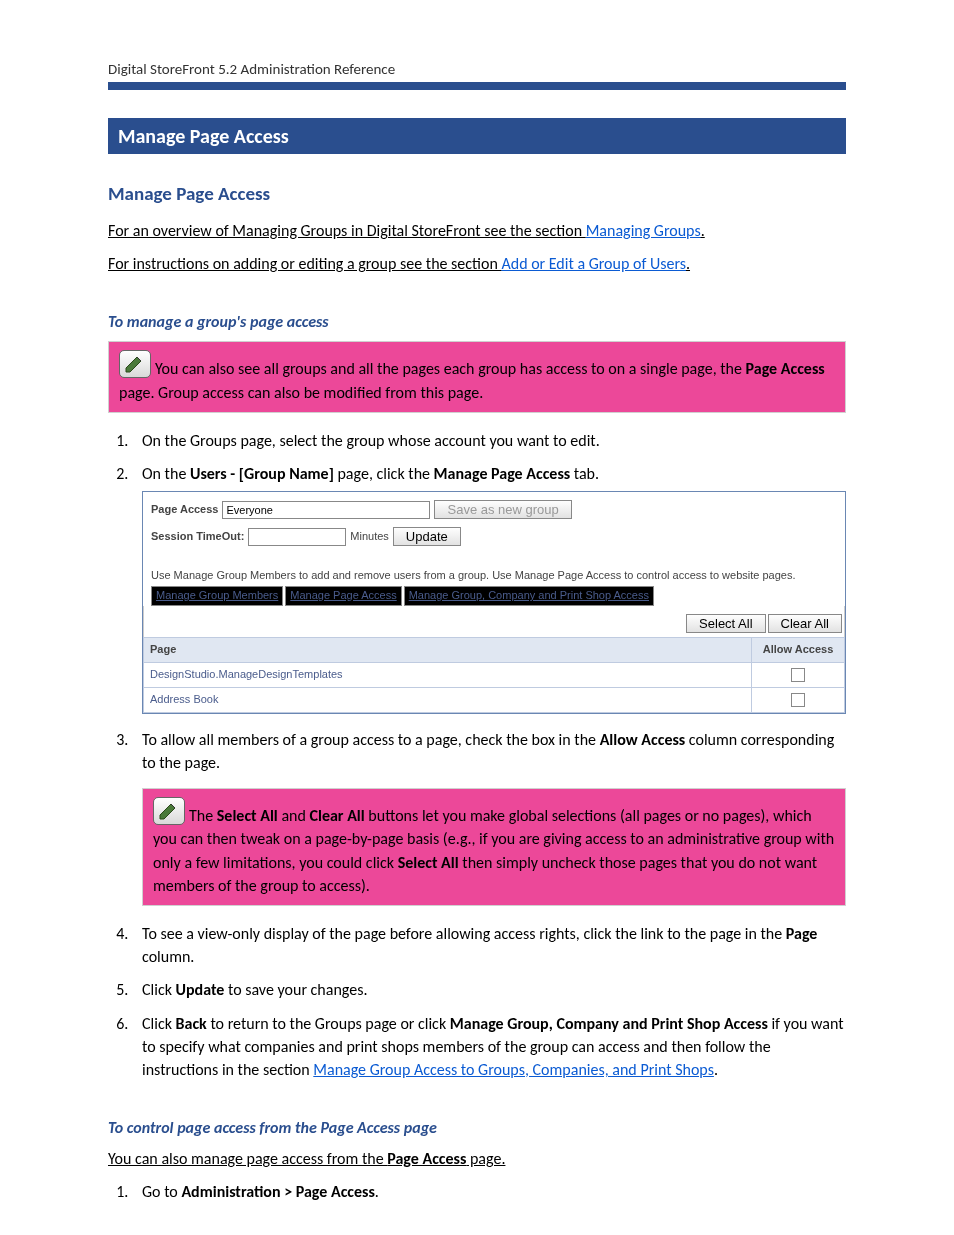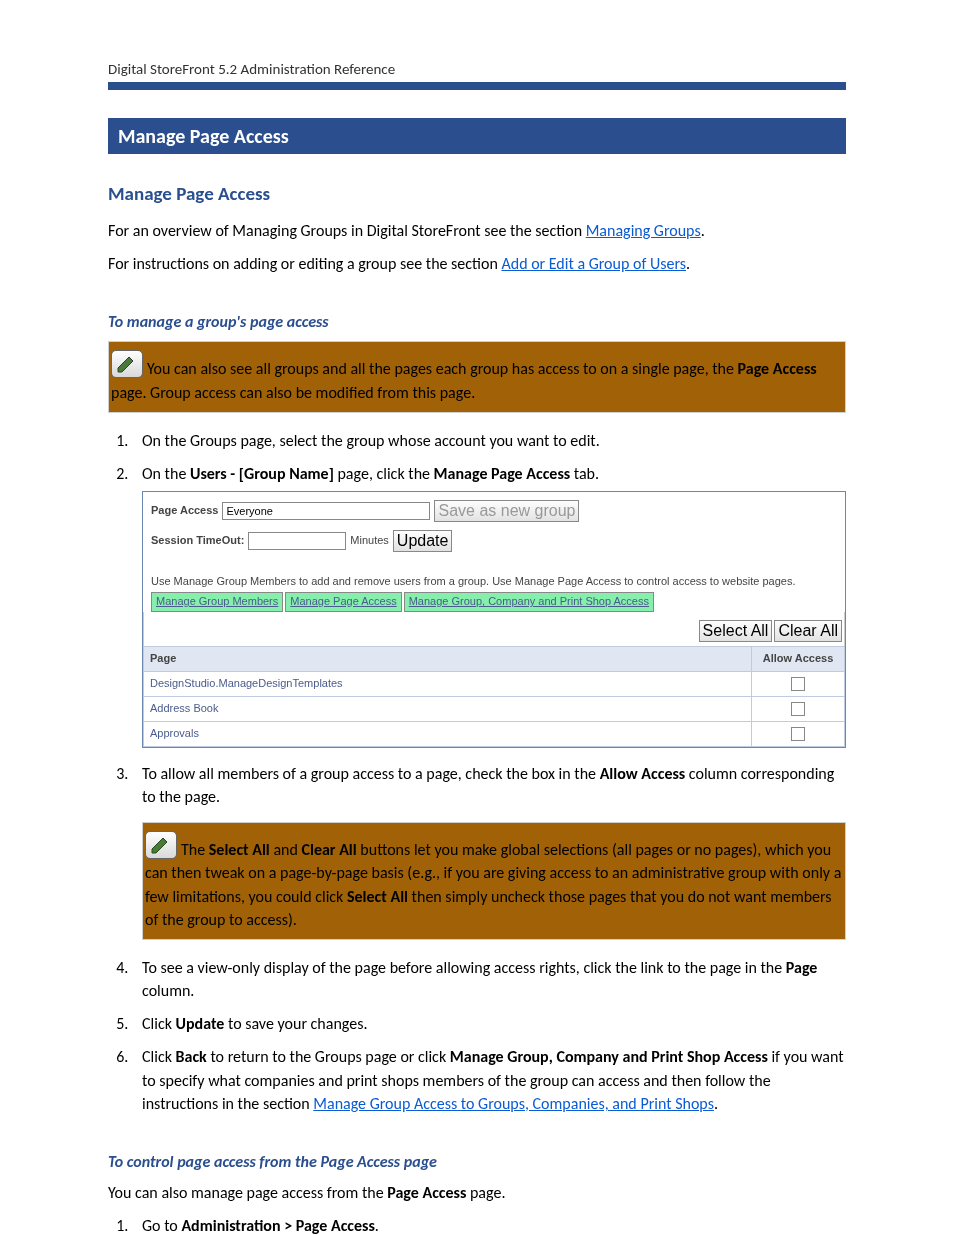--- a/index.html
+++ b/index.html
@@ -38,36 +38,37 @@
   h2.sub {
     color: #2a4e8e;
     font-size: 19px;
     font-weight: bold;
     margin: 0 0 14px 0;
   }
   p {
     font-size: 16px;
     margin: 0 0 10px 0;
     line-height: 1.45;
+    text-decoration: underline;
   }
   a.link {
     color: #0b5bd3;
     text-decoration: underline;
   }
   .sub-italic {
     color: #2a4e8e;
     font-style: italic;
     font-weight: bold;
     font-size: 16px;
     margin: 37px 0 10px 0;
   }
   .note-box {
-    background: #a16207;
+    background: #ec4899;
     border: 1px solid #d0d0d0;
-    padding: 8px 2px;
+    padding: 8px 10px;
     font-size: 16px;
     line-height: 1.45;
     margin: 8px 0 16px 0;
   }
   .note-icon {
     display: inline-block;
     width: 30px;
     height: 26px;
     vertical-align: text-bottom;
     margin-right: 4px;
@@ -111,42 +112,42 @@
   .ui-input {
     border: 1px solid #888;
     height: 16px;
     padding: 0 3px;
     font-size: 11px;
     font-family: Tahoma, Verdana, sans-serif;
   }
   .ui-btn {
     border: 1px solid #888;
     background: linear-gradient(#fefefe,#e2e2e2);
-    padding: 1px 3px;
-    font-size: 16px;
+    padding: 1px 12px;
+    font-size: 13px;
     font-family: Tahoma, Verdana, sans-serif;
     cursor: pointer;
   }
   .ui-btn.dis {
     color: #999;
   }
   .ui-help {
     font-size: 11px;
     margin-top: 22px;
     color: #444;
   }
   .ui-tabs {
     display: flex;
     gap: 2px;
     margin-top: 2px;
   }
   .ui-tab {
     border: 1px solid #888;
     padding: 1px 4px;
-    background: #86efac;
+    background: #000000;
     color: #4a5c8c;
     text-decoration: underline;
     font-size: 11px;
   }
   .ui-tab.active {
     color: #4a5c8c;
     border-bottom: 1px solid #888;
   }
   .btn-bar {
     display: flex;
@@ -248,24 +249,20 @@
             <th class="allow">Allow Access</th>
           </tr>
           <tr>
             <td><a>DesignStudio.ManageDesignTemplates</a></td>
             <td class="allow"><span class="cb"></span></td>
           </tr>
           <tr>
             <td><a>Address Book</a></td>
             <td class="allow"><span class="cb"></span></td>
           </tr>
-          <tr>
-            <td><a>Approvals</a></td>
-            <td class="allow"><span class="cb"></span></td>
-          </tr>
         </tbody>
           </table>
       </div>
     </li>
     <li>
       <span>To allow all members of a group access to a page, check the box in the </span><b>Allow Access</b><span> column corresponding to the page.</span>
 
       <div class="note-box" style="margin-top:14px">
         <span class="note-icon">
           <svg width="22" height="20" viewBox="0 0 22 20">

